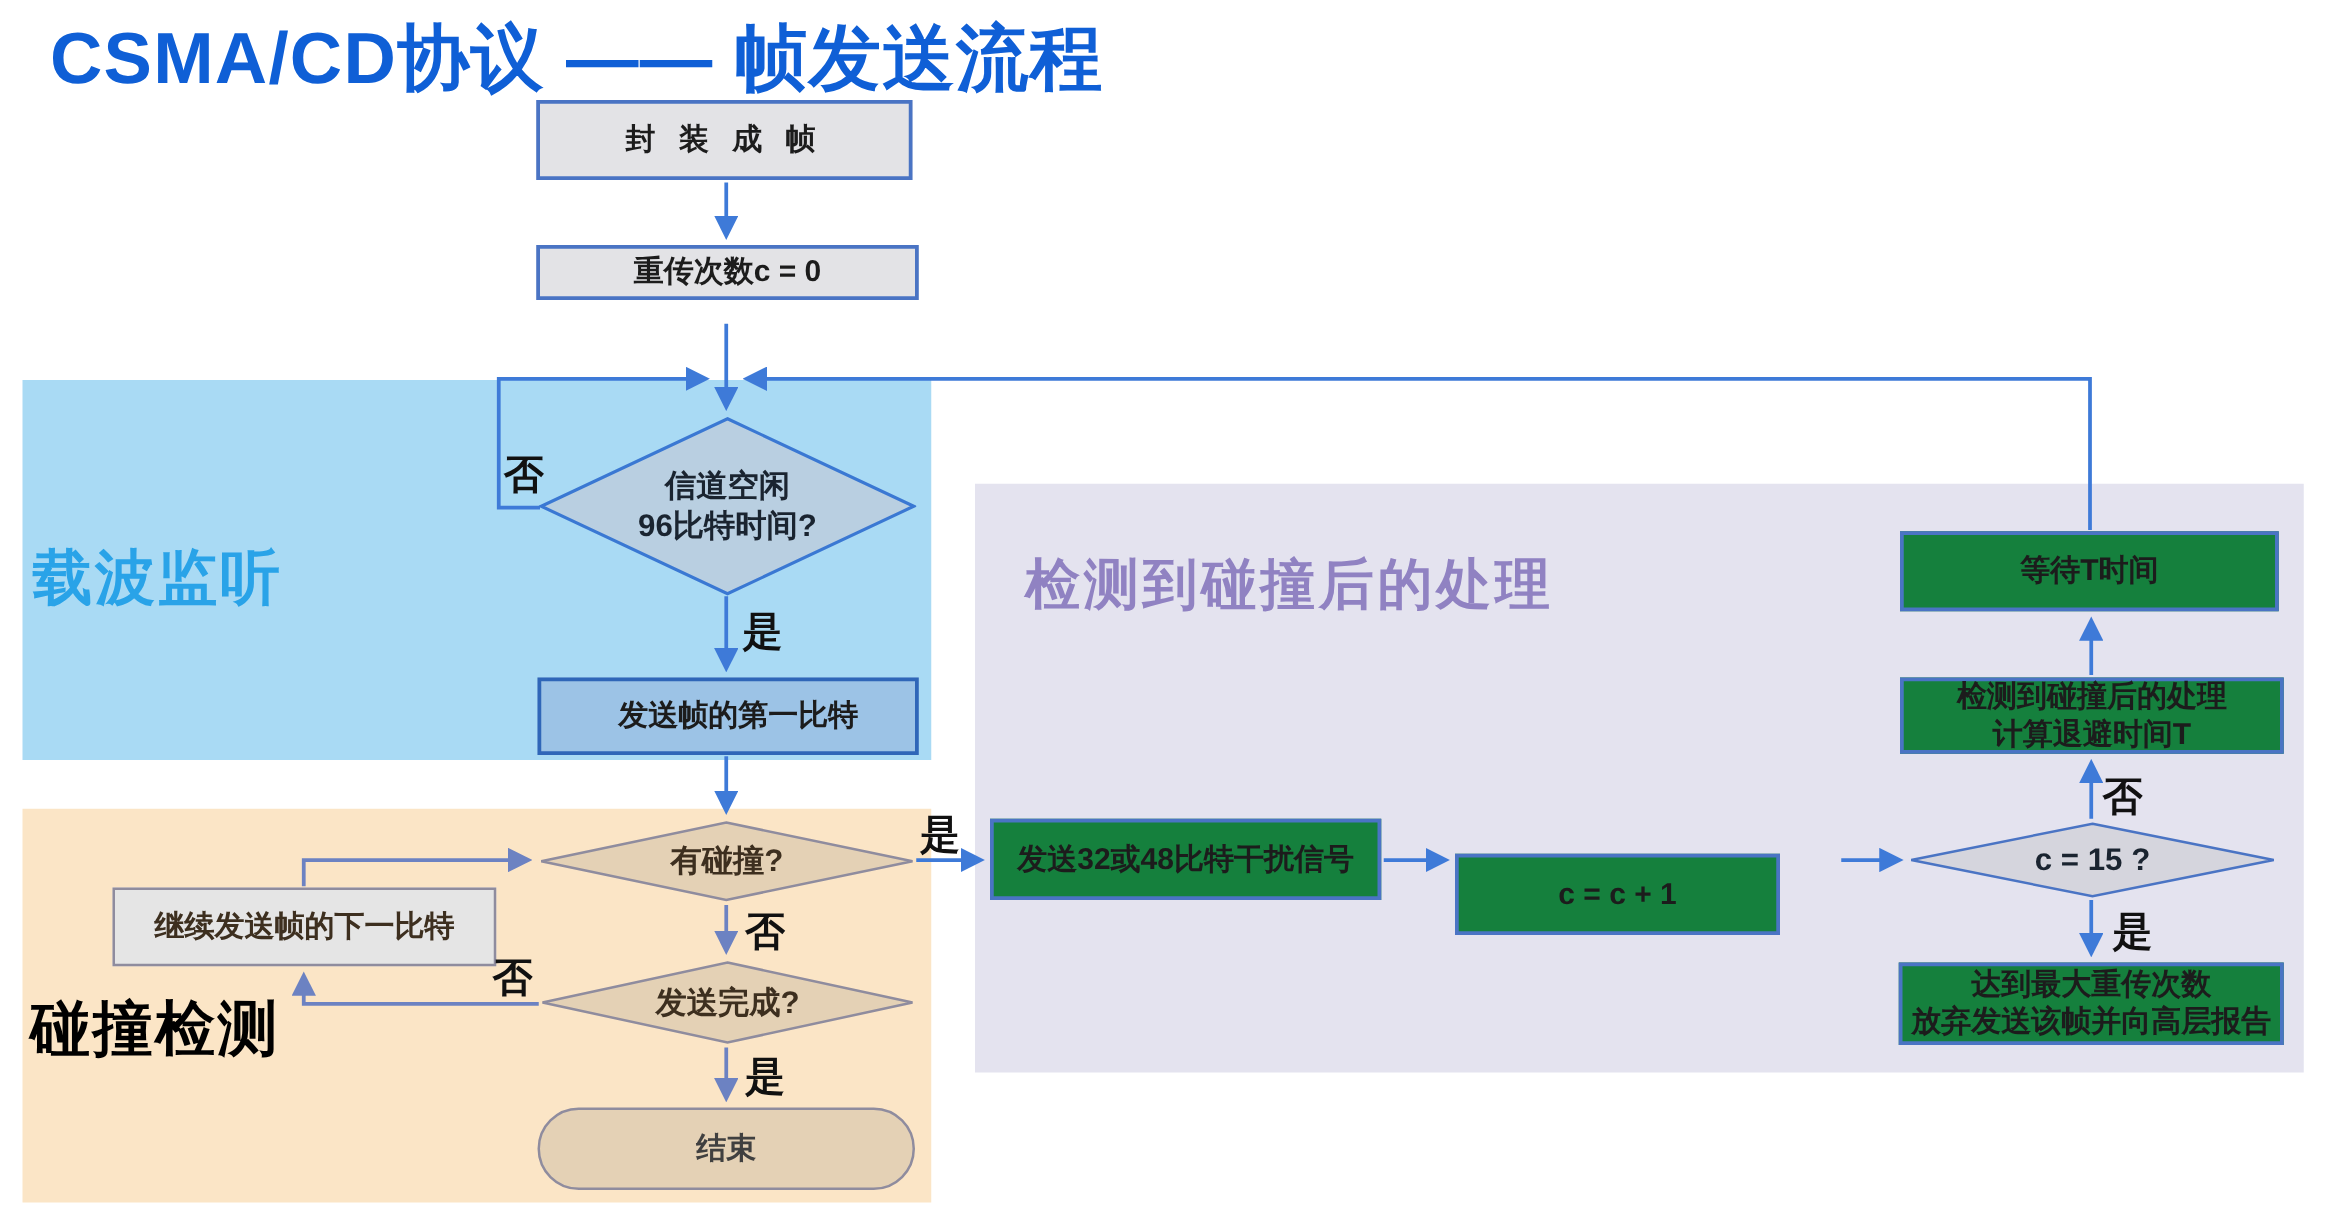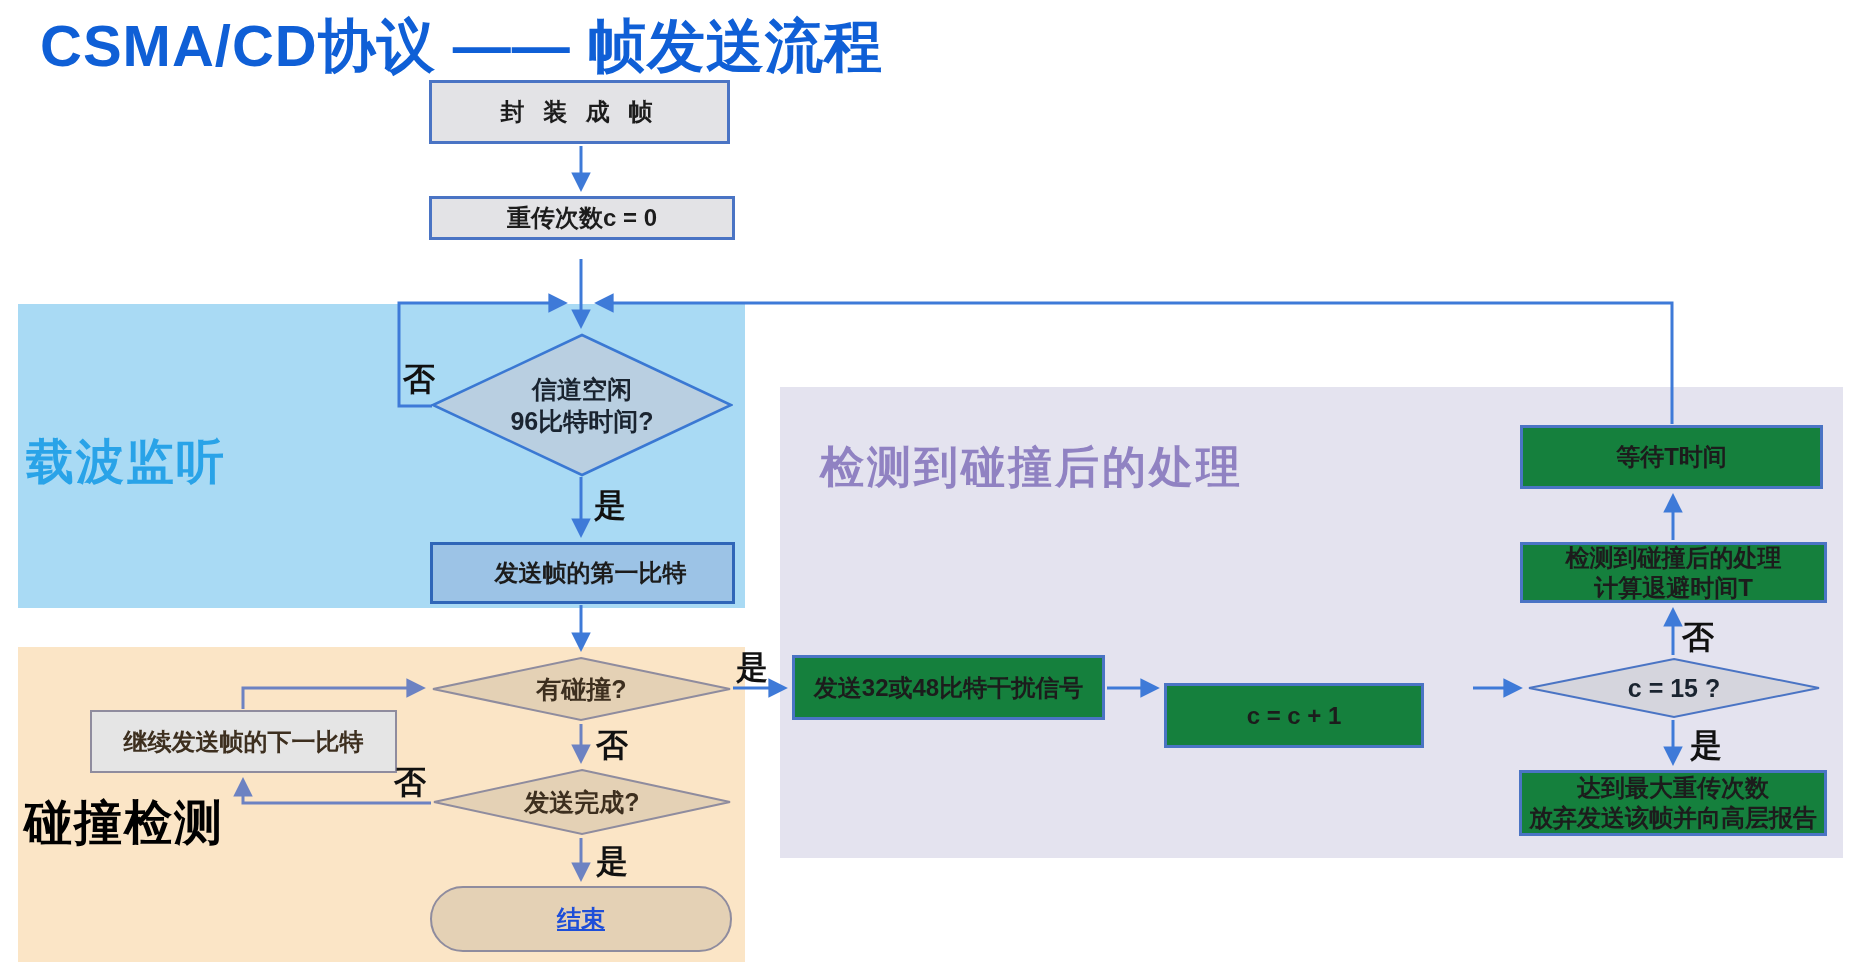--- a/index.html
+++ b/index.html
@@ -18,21 +18,21 @@
   .lbl-post{left:820px;top:438px;font-size:44px;color:#9082c2;letter-spacing:3px;}
   
   .title{position:absolute;left:40px;top:8px;font-size:58px;font-weight:bold;color:#0f5fd6;white-space:nowrap;letter-spacing:1px;}
   
   .node{position:absolute;display:flex;align-items:center;justify-content:center;
         text-align:center;font-weight:bold;font-size:24px;color:#1c1c1c;line-height:1.25;box-sizing:border-box;}
   .rect-gray{background:#e3e3e6;border:3px solid #4a74c4;}
   .rect-steel{background:#15803d;border:3px solid #4a74c4;}
   .rect-bluefill{background:#9cc3e6;border:3px solid #2f66b8;}
   .rect-tan{background:#e5e5e5;border:2px solid #8f8c9e;color:#3d2f1f;}
-  .stadium{background:#e4d1b5;border:2px solid #8f8c9e;border-radius:34px;color:#1d4ed8;text-decoration:underline;}
+  .stadium{background:#e4d1b5;border:2px solid #8f8c9e;border-radius:34px;color:#404040;}
   .diamond{position:absolute;}
   .diamond svg{position:absolute;left:0;top:0;}
   .diamond .dtext{position:absolute;left:0;top:0;width:100%;height:100%;
         display:flex;flex-direction:column;align-items:center;justify-content:center;
         font-weight:bold;font-size:25px;color:#1a2430;line-height:1.3;}
   .dtext.tan{color:#3d2f1f;}
   
   .edge-label{position:absolute;font-size:32px;font-weight:bold;color:#111;white-space:nowrap;}
   
   #wires{position:absolute;left:0;top:0;pointer-events:none;}

